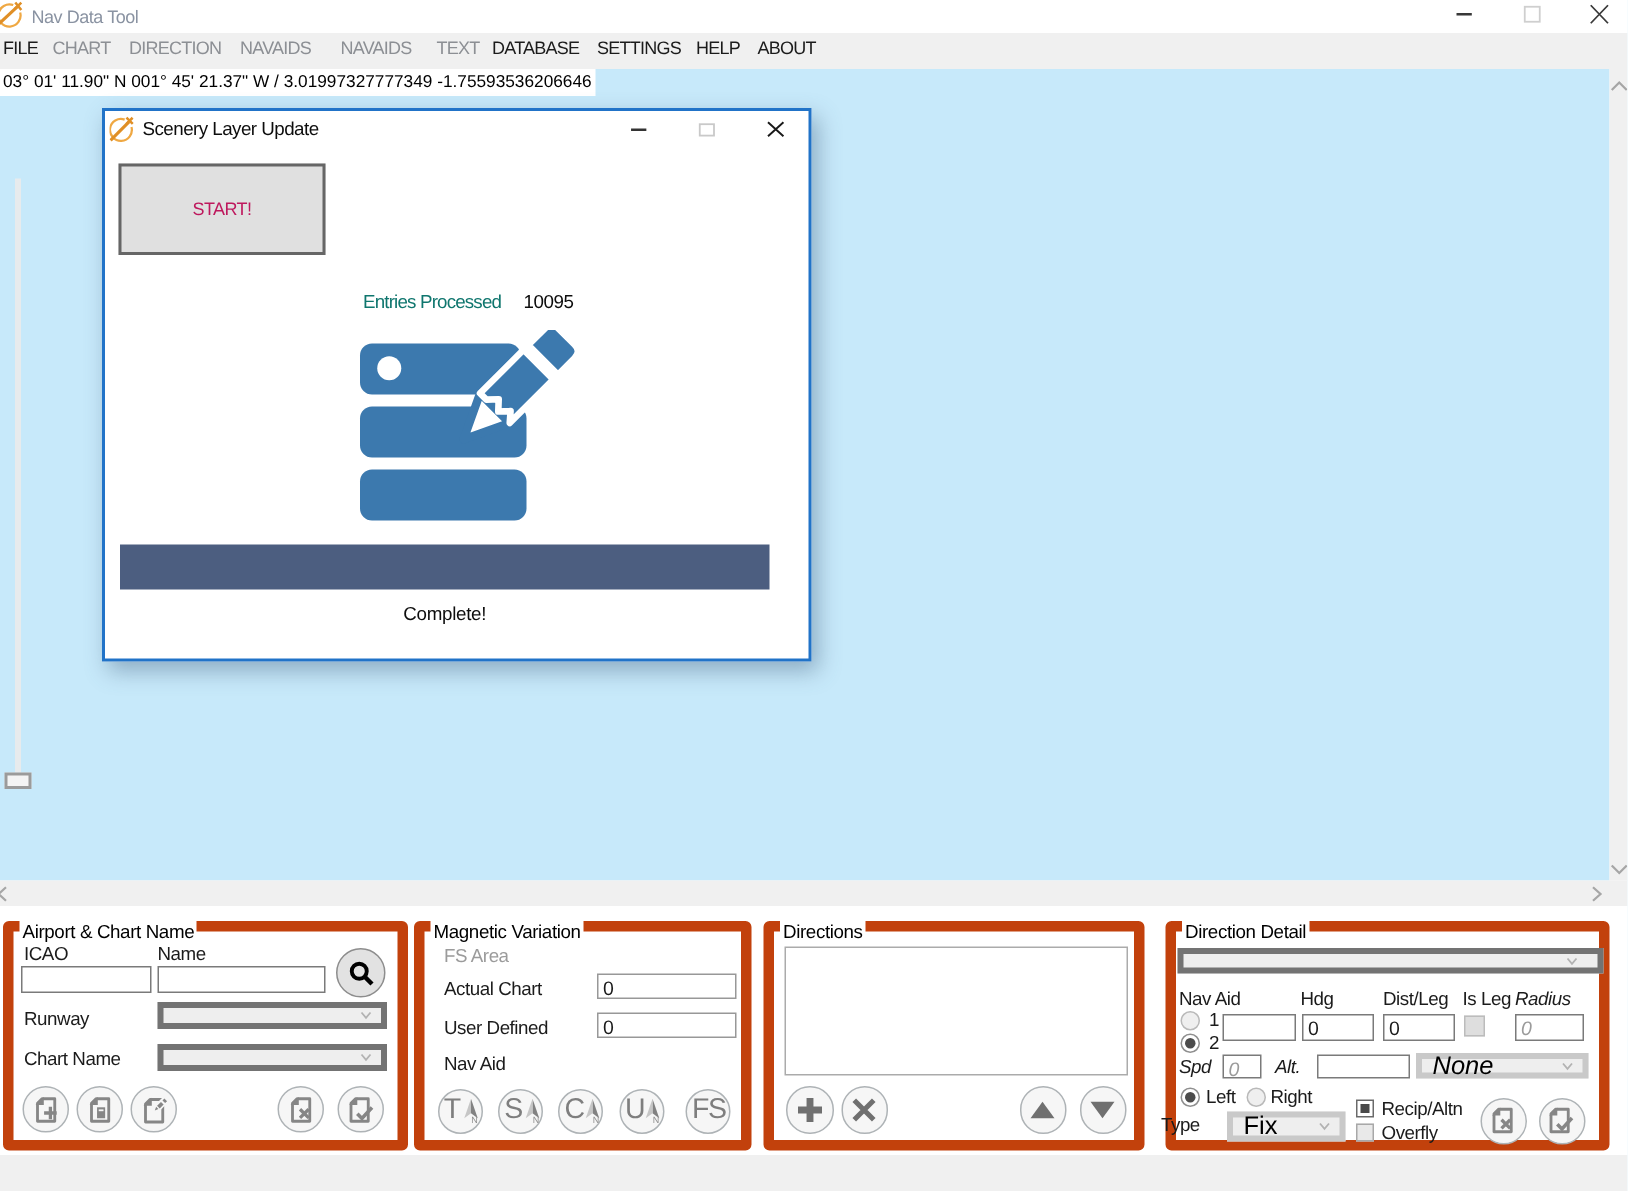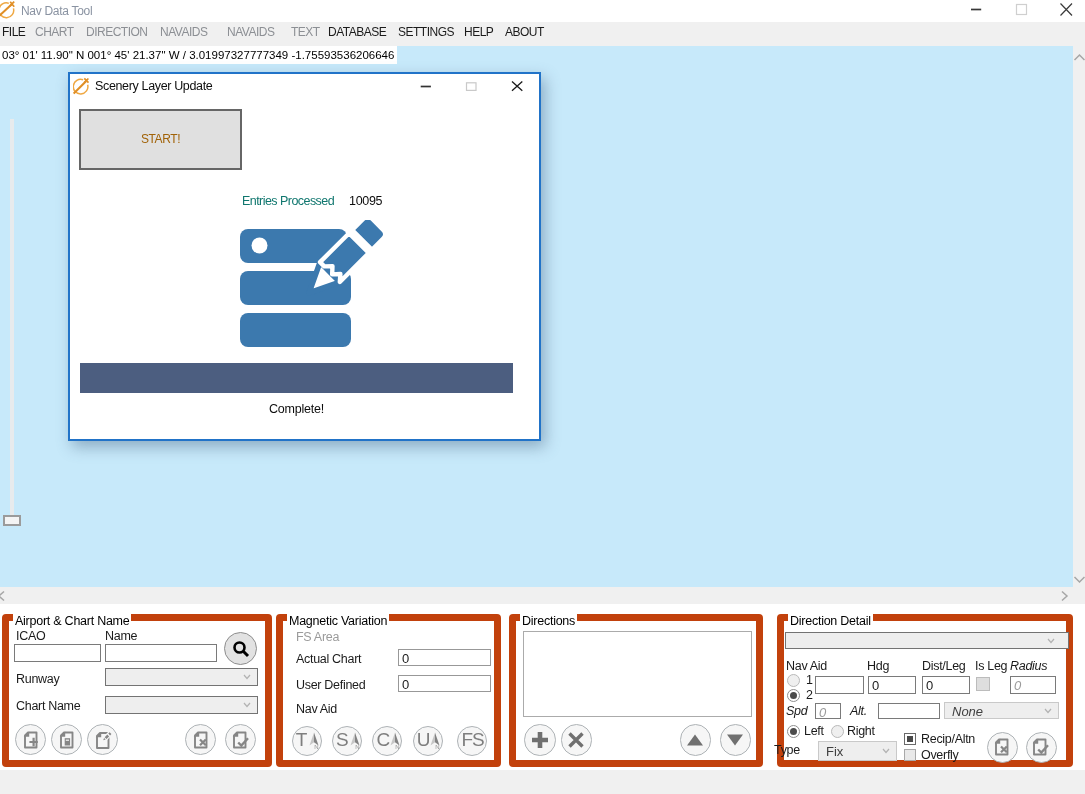--- a/index.html
+++ b/index.html
@@ -34,40 +34,40 @@
 #bottomstrip { left:0; top:770px; width:1085px; height:24px; background:#f0f0f0; }
 
 .gbox { position:absolute; border:7px solid #c2410c; border-radius:4px; }
 .glabel { position:absolute; top:-7px; left:4px; background:#fff; padding:0 2px; font-size:12.5px; letter-spacing:-0.25px; color:#000; white-space:nowrap; }
 
 .lbl { position:absolute; font-size:12.5px; letter-spacing:-0.3px; color:#1b1b1b; white-space:nowrap; }
 .lbl.gray { color:#9b9b9b; }
 .lbl.it { font-style:italic; }
 
 .tb { position:absolute; background:#fff; border:1px solid #7a7a7a; font-size:13px; padding:1px 3px; color:#1b1b1b; }
-.combo { position:absolute; background:#eeeeee; border:1px solid #737373; font-size:13px; color:#404040; }
+.combo { position:absolute; background:#eeeeee; border:4px solid #737373; font-size:17px; color:#000000; }
 .combo .cv { position:absolute; right:6px; top:50%; margin-top:-3px; }
 .combo .ct { position:absolute; left:7px; top:50%; transform:translateY(-50%); }
 
 .cbtn { position:absolute; border-radius:50%; background:#f6f6f6; border:1px solid #aeb3b6; }
 .cbtn svg { position:absolute; left:50%; top:50%; transform:translate(-50%,-50%); }
 .navb { width:30px; height:30px; }
 .navb .nl { position:absolute; left:3px; top:1.5px; font-size:19px; color:#7e7e7e; letter-spacing:-0.5px; }
 .navb .na { left:auto; top:auto; transform:none; right:1.5px; top:4.5px; }
 
 .radio { position:absolute; width:13px; height:13px; border-radius:50%; background:#fff; border:1px solid #8f8f8f; }
 .radio.on::after { content:""; position:absolute; left:2px; top:2px; width:7px; height:7px; border-radius:50%; background:#4c4c4c; }
 .radio.off { background:#efefef; border-color:#b9b9b9; }
 
 
 #dlg { left:68px; top:72px; width:473px; height:369px; background:#fff;
   border:2px solid #2173c8; box-shadow:4px 6px 14px rgba(70,100,130,0.45);padding-left:27px; }
 #dlgtitle { left:25px; top:5px; font-size:12.5px; letter-spacing:-0.35px; color:#0d0d0d; }
-#startbtn { left:9px; top:35px; width:163px; height:61px; background:#e0e0e0; border:2px solid #666666;
-  font-size:12px; letter-spacing:-0.4px; color:#a16207; text-align:center; line-height:57px; }
+#startbtn { left:9px; top:35px; width:138px; height:61px; background:#e0e0e0; border:2px solid #666666;
+  font-size:12px; letter-spacing:-0.4px; color:#be185d; text-align:center; line-height:57px; }
 #entries { left:172px; top:119.5px; font-size:12.5px; letter-spacing:-0.55px; color:#0f766e; }
 #entnum { left:279px; top:119.5px; font-size:12.5px; letter-spacing:-0.3px; color:#0d0d0d; }
 #progress { left:10px; top:289px; width:433px; height:30px; background:#4c5e80; }
 #complete { left:10px; top:328px; width:433px; text-align:center; font-size:12.5px; letter-spacing:-0.2px; color:#0d0d0d; }
 </style>
 </head>
 <body>
 <div id="page">
 
   <div id="titlebar" class="abs">

